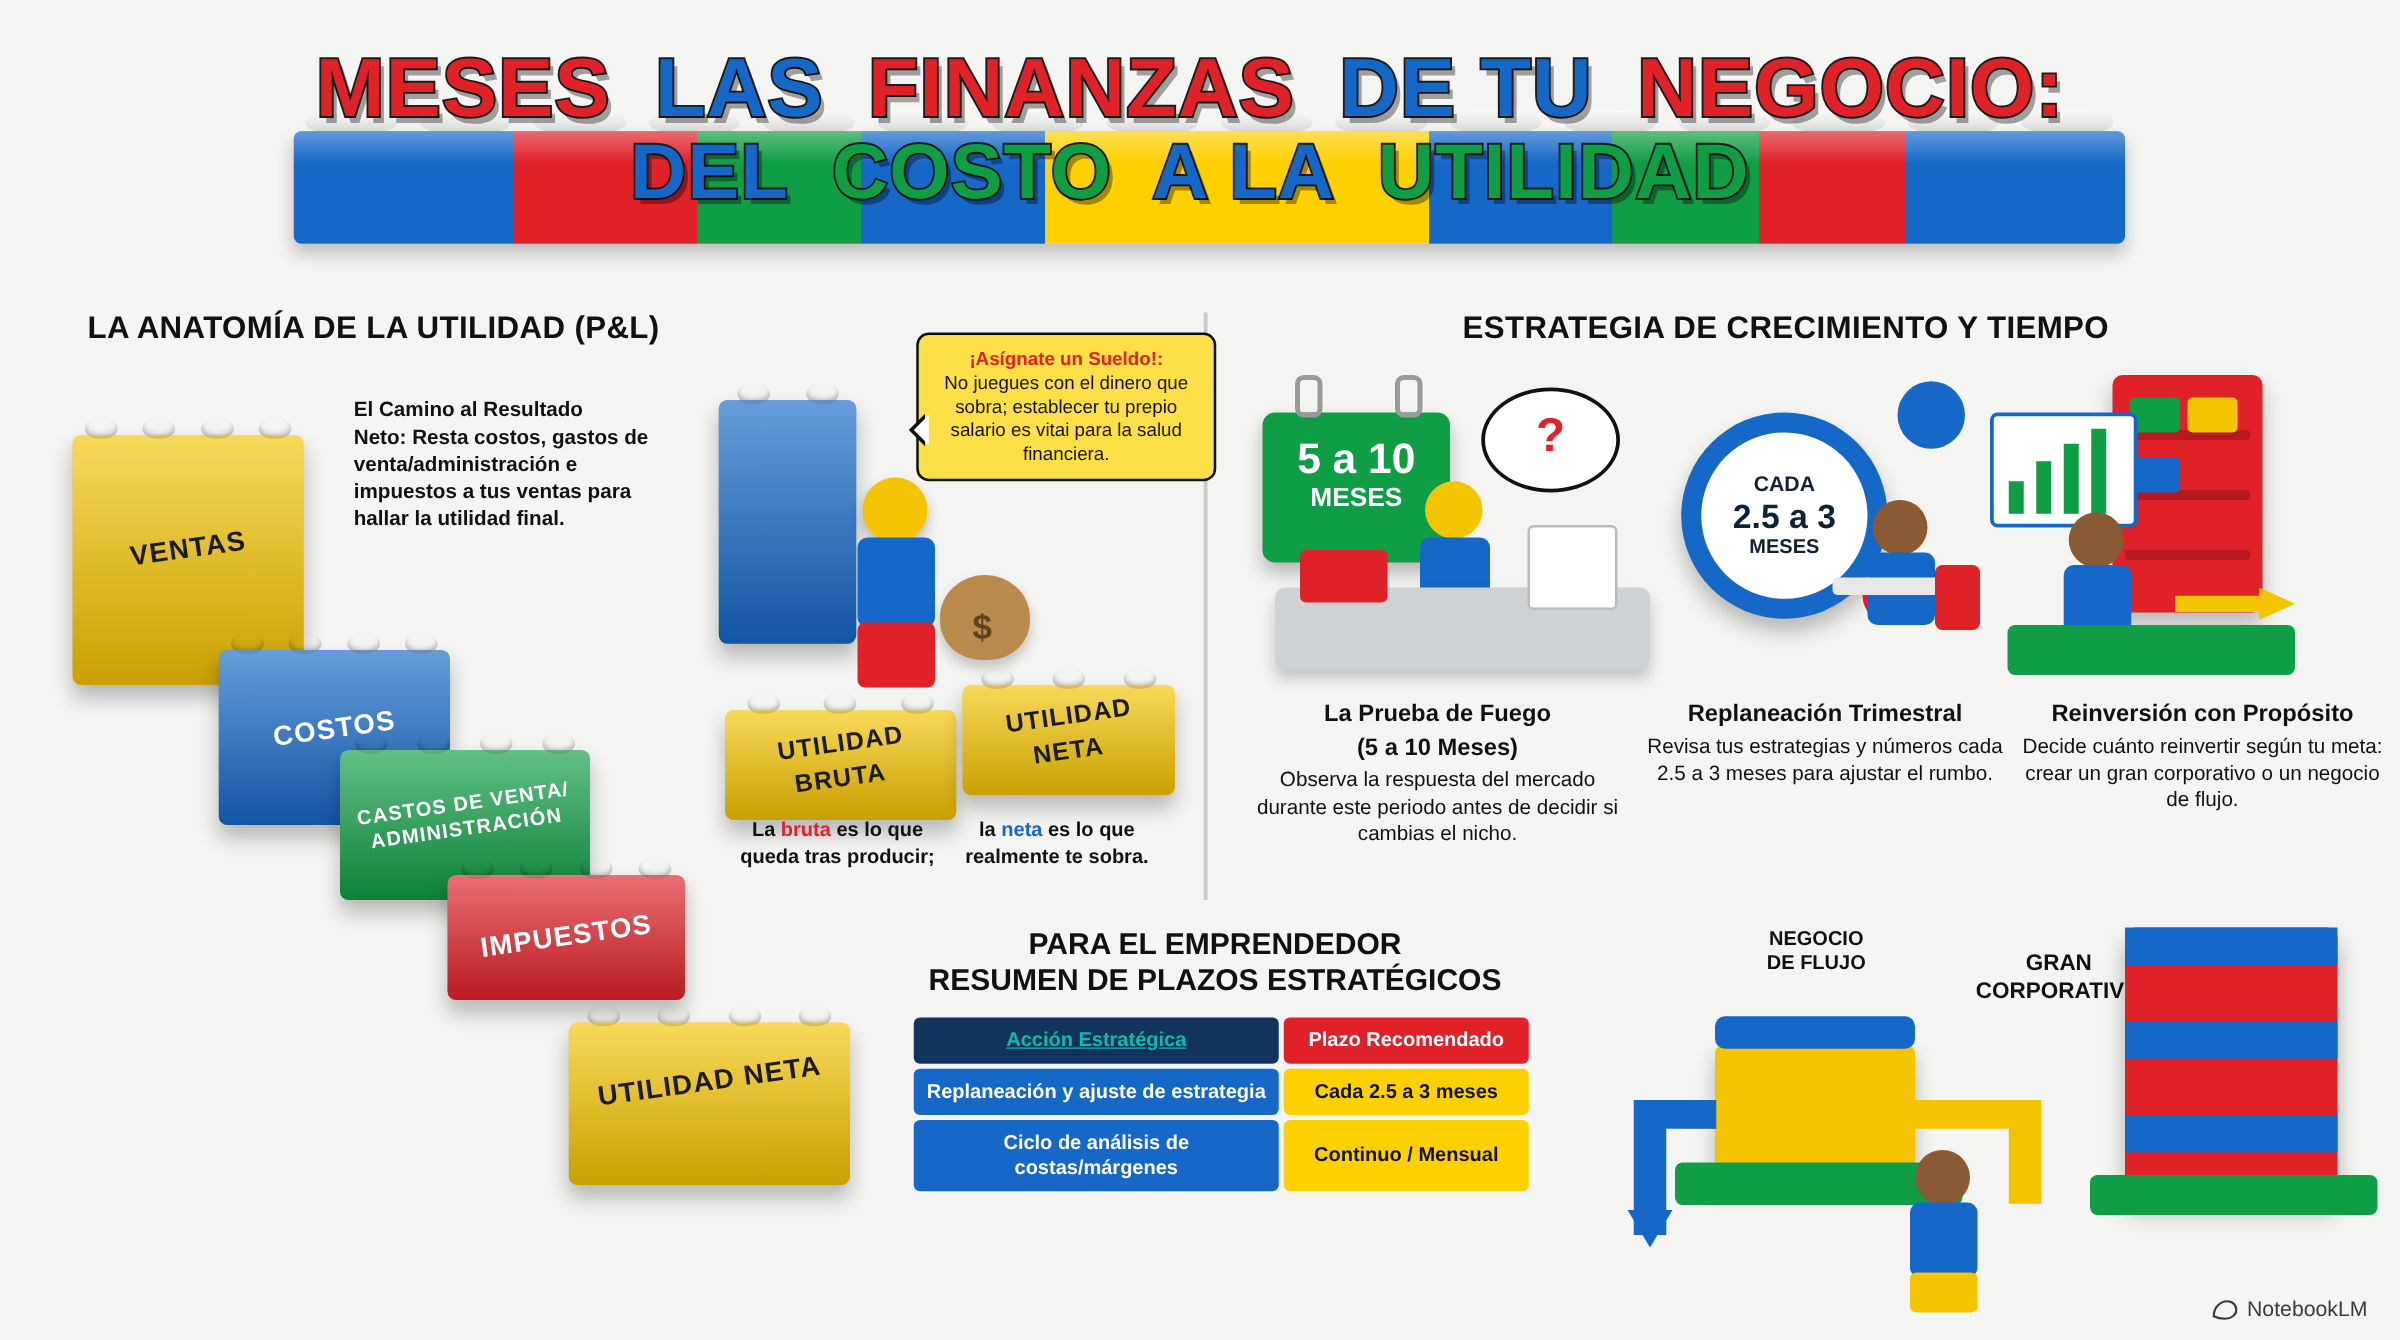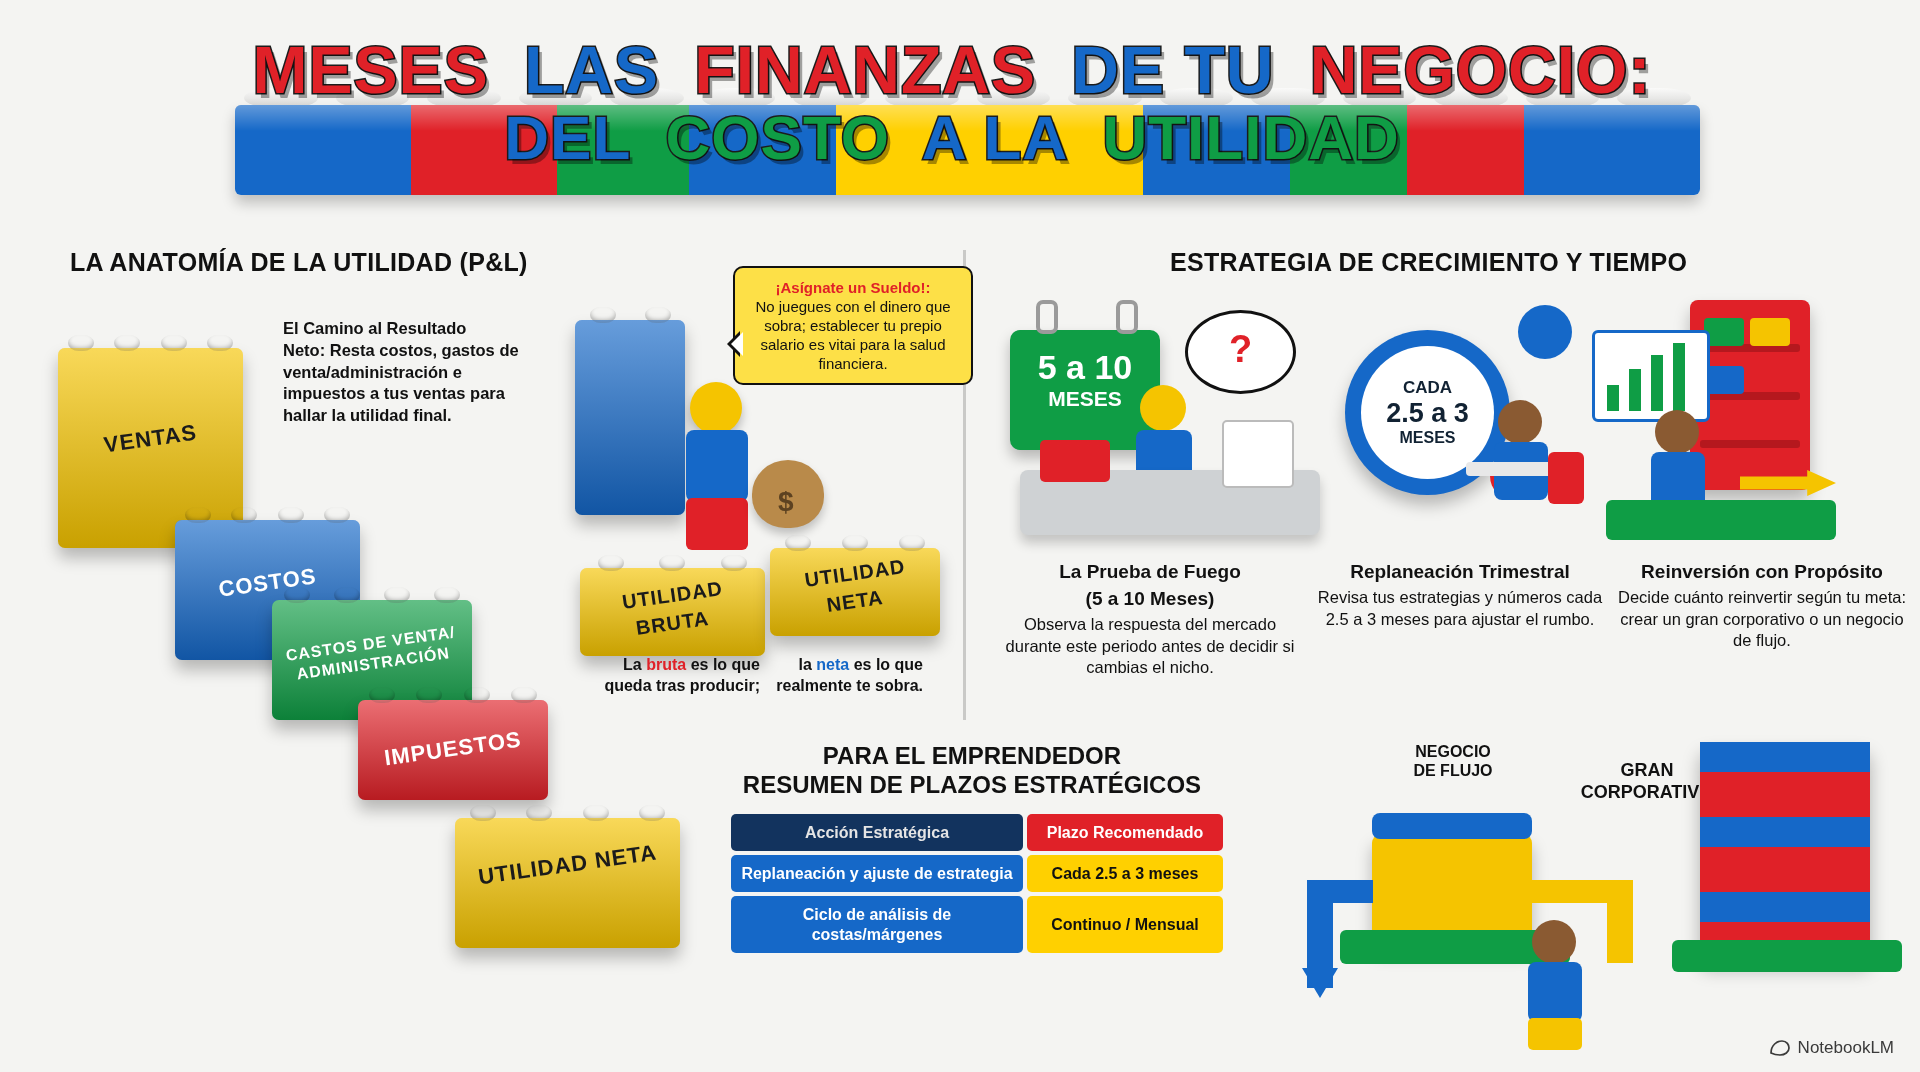--- a/index.html
+++ b/index.html
@@ -79,21 +79,21 @@
     position:absolute;left:733px;top:266px;width:212px;padding:10px 12px;
     background:#fde047;border:2px solid #111;border-radius:10px;
     font-size:15px;line-height:1.27;text-align:center;
   }
   #bubble b{color:#e02128;}
   #bubble:after{content:"";position:absolute;left:-16px;top:64px;
     border:12px solid transparent;border-right-color:#fff;}
   #bubble:before{content:"";position:absolute;left:-21px;top:63px;
     border:13px solid transparent;border-right-color:#111;}
 
-  .cap{position:absolute;font-size:16px;line-height:1.3;text-align:right;font-weight:bold;}
+  .cap{position:absolute;font-size:16px;line-height:1.3;text-align:center;font-weight:bold;}
   #cap-bruta{left:580px;top:655px;width:180px;}
   #cap-neta{left:768px;top:655px;width:155px;}
   #cap-bruta b{color:#e02128;} #cap-neta b{color:#1568c8;}
 
   
   .card{position:absolute;width:300px;text-align:center;}
   .card .ctitle{font-size:19px;font-weight:bold;line-height:1.22;margin-bottom:4px;}
   .card .ctext{font-size:16.5px;line-height:1.3;}
   #card1{left:1000px;top:560px;}
   #card2{left:1310px;top:560px;}
@@ -123,21 +123,21 @@
   #shelf{position:absolute;left:1690px;top:300px;width:120px;height:190px;background:#e02128;border-radius:8px;box-shadow:0 10px 16px rgba(0,0,0,.25);}
   #shelf i{position:absolute;left:10px;width:100px;height:8px;background:#b5181e;border-radius:3px;}
   #chartboard{position:absolute;left:1592px;top:330px;width:112px;height:86px;background:#fff;border:3px solid #1568c8;border-radius:6px;}
   #chartboard b{position:absolute;bottom:8px;width:12px;background:#0f9d45;}
 
   
   #table-title{position:absolute;left:722px;top:742px;width:500px;text-align:center;
     font-size:24px;font-weight:bold;line-height:1.2;}
   #tbl{position:absolute;left:727px;top:810px;width:500px;border-collapse:separate;border-spacing:4px;}
   #tbl th,#tbl td{font-size:16px;font-weight:bold;text-align:center;padding:9px 6px;border-radius:5px;line-height:1.2;}
-  #tbl th.h1{background:#12335e;color:#e5e5e5;}
+  #tbl th.h1{background:#12335e;color:#14b8a6;text-decoration:underline;}
   #tbl th.h2{background:#e02128;color:#fff;}
   #tbl td.c1{background:#1568c8;color:#fff;width:280px;}
   #tbl td.c2{background:#ffd000;color:#111;}
 
   
   #lbl-flujo{position:absolute;left:1378px;top:742px;width:150px;text-align:center;font-size:16px;font-weight:bold;line-height:1.2;}
   #lbl-corp{position:absolute;left:1562px;top:760px;width:170px;text-align:center;font-size:18px;font-weight:bold;line-height:1.2;}
   #bld-small{position:absolute;left:1372px;top:835px;width:160px;height:110px;background:#f5c400;border-radius:8px;box-shadow:0 10px 16px rgba(0,0,0,.25);}
   #bld-small .roof{position:absolute;left:0;right:0;top:-22px;height:26px;background:#1568c8;border-radius:8px;}
   #bld-big{position:absolute;left:1700px;top:742px;width:170px;height:215px;background:#e02128;border-radius:8px;box-shadow:0 12px 18px rgba(0,0,0,.28);}

